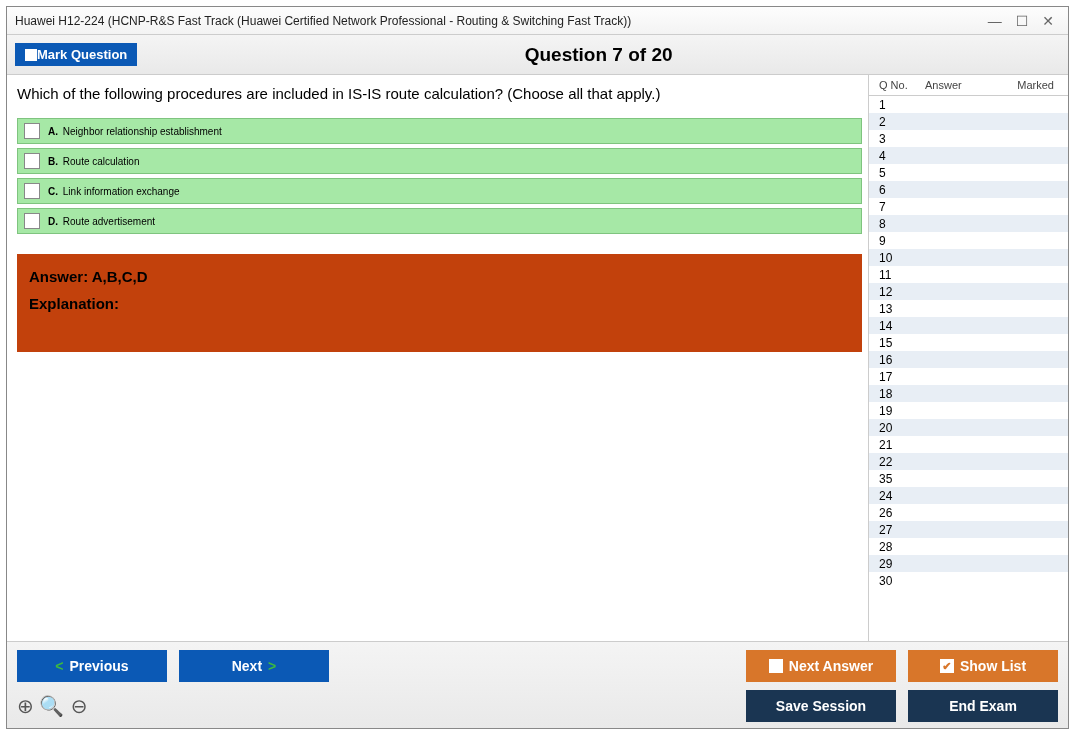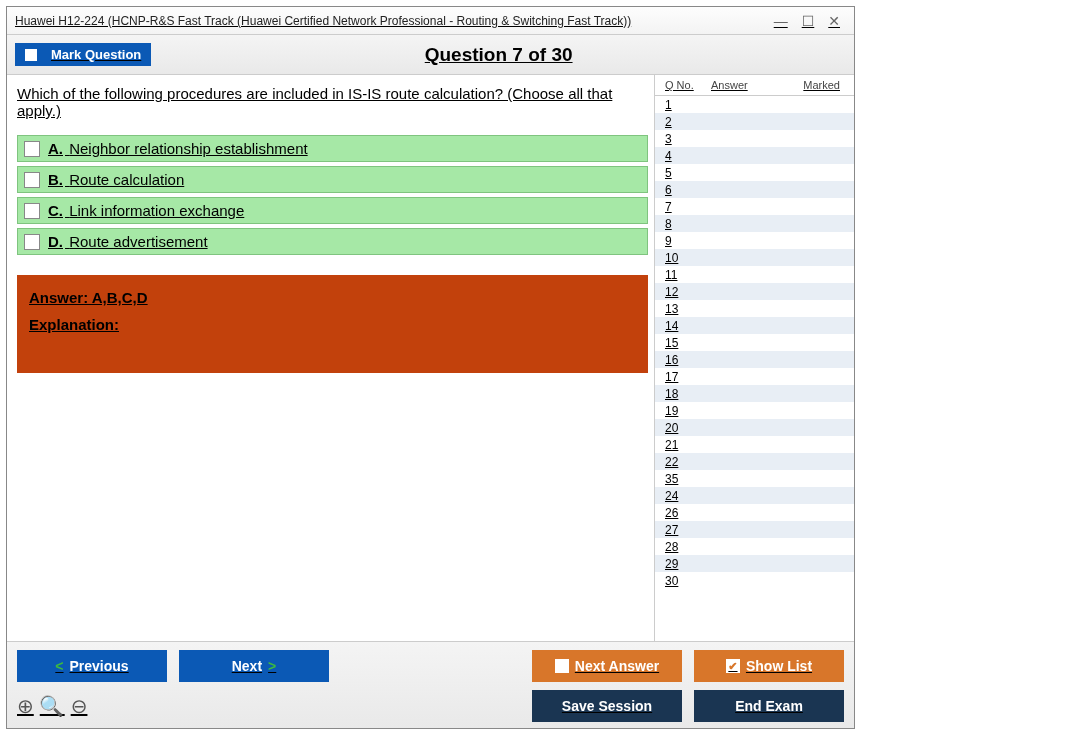--- a/index.html
+++ b/index.html
@@ -1,30 +1,30 @@
 <!DOCTYPE html>
 <html><head>
 <meta charset="utf-8">
 <style>
 * { box-sizing: border-box; margin: 0; padding: 0; font-family: Arial, sans-serif; }
 body { background: #fff; padding: 6px; }
-.window { border: 1px solid #888; width: 849px; height: 723px; display: flex; flex-direction: column; background: #fff; text-decoration: underline; }
+.window { border: 1px solid #888; width: 1063px; height: 723px; display: flex; flex-direction: column; background: #fff; }
 .titlebar { display: flex; align-items: center; justify-content: space-between; padding: 4px 8px; background: linear-gradient(#fdfdfd,#f3f3f3); border-bottom: 1px solid #ccc; height: 28px; }
 .titlebar-title { font-size: 12px; color: #222; }
 .titlecontrols { display: flex; gap: 14px; padding-right: 6px; color: #666; }
 .titlecontrols span { font-size: 14px; cursor: pointer; }
 .header-row { display: flex; align-items: center; background: linear-gradient(#f4f4f4,#e9e9e9); border-bottom: 1px solid #ccc; height: 40px; padding: 0 8px; }
-.mark-btn { background:#0b59b5; color:#fff; border:none; padding:4px 10px; font-size:13px; font-weight:bold; display:flex; align-items:center; gap:14px; cursor:pointer; }
+.mark-btn { background:#0b59b5; color:#fff; border:none; padding:4px 10px; font-size:13px; font-weight:bold; display:flex; align-items:center; gap:0; cursor:pointer; }
 .mark-btn .cb { width:12px; height:12px; background:#fff; display:inline-block; }
 .header-title { flex:1; text-align:center; font-size:19px; font-weight:bold; }
 .main { flex:1; display:flex; overflow:hidden; }
 .left { flex:1; padding:10px 6px 10px 10px; display:flex; flex-direction:column; }
 .qtext { font-size:15px; margin-bottom:16px; }
 .options { display:flex; flex-direction:column; gap:4px; margin-bottom:20px; }
-.opt { background:#a6e8a6; border:1px solid #7fc47f; padding:4px 6px; display:flex; align-items:center; gap:8px; font-size:15px; cursor:pointer; }
+.opt { background:#a6e8a6; border:1px solid #7fc47f; padding:4px 6px; display:flex; align-items:center; gap:8px; font-size:10px; cursor:pointer; }
 .opt .box { width:16px; height:16px; background:#fff; border:1px solid #888; flex-shrink:0; }
 .opt .letter { font-weight:bold; margin-right:2px; }
 .answer-panel { background:#c2410c; padding:14px 12px 40px 12px; font-size:15px; }
 .answer-panel .ans { font-weight:bold; margin-bottom:10px; }
 .answer-panel .expl { font-weight:bold; }
 .right { width:200px; border-left:1px solid #ccc; display:flex; flex-direction:column; background:#fff; }
 .right-head { display:flex; font-size:11px; color:#444; border-bottom:1px solid #ccc; padding:4px 6px 4px 10px; }
 .right-head .c1{width:46px;} .right-head .c2{width:60px;} .right-head .c3{flex:1; text-align:right; padding-right:8px;}
 .right-body { flex:1; overflow-y:scroll; font-size:12px; }
 .rrow { display:flex; padding:1px 0 1px 10px; height:17px; align-items:center; }
@@ -62,21 +62,21 @@
       <span>☐</span>
       <span>✕</span>
     </div>
   </div>
 
   <div class="header-row">
     <button class="mark-btn">
       <span class="cb"></span>
       <span>Mark Question</span>
     </button>
-    <div class="header-title">Question 7 of 30</div>
+    <div class="header-title">Question 7 of 20</div>
   </div>
 
   <div class="main">
     <div class="left">
       <div class="qtext">Which of the following procedures are included in IS-IS route calculation? (Choose all that apply.)</div>
       <div class="options" id="opts">
           <div class="opt">
             <span class="box"></span>
             <span><span class="letter">A.</span> <span>Neighbor relationship establishment</span></span>
           </div>

